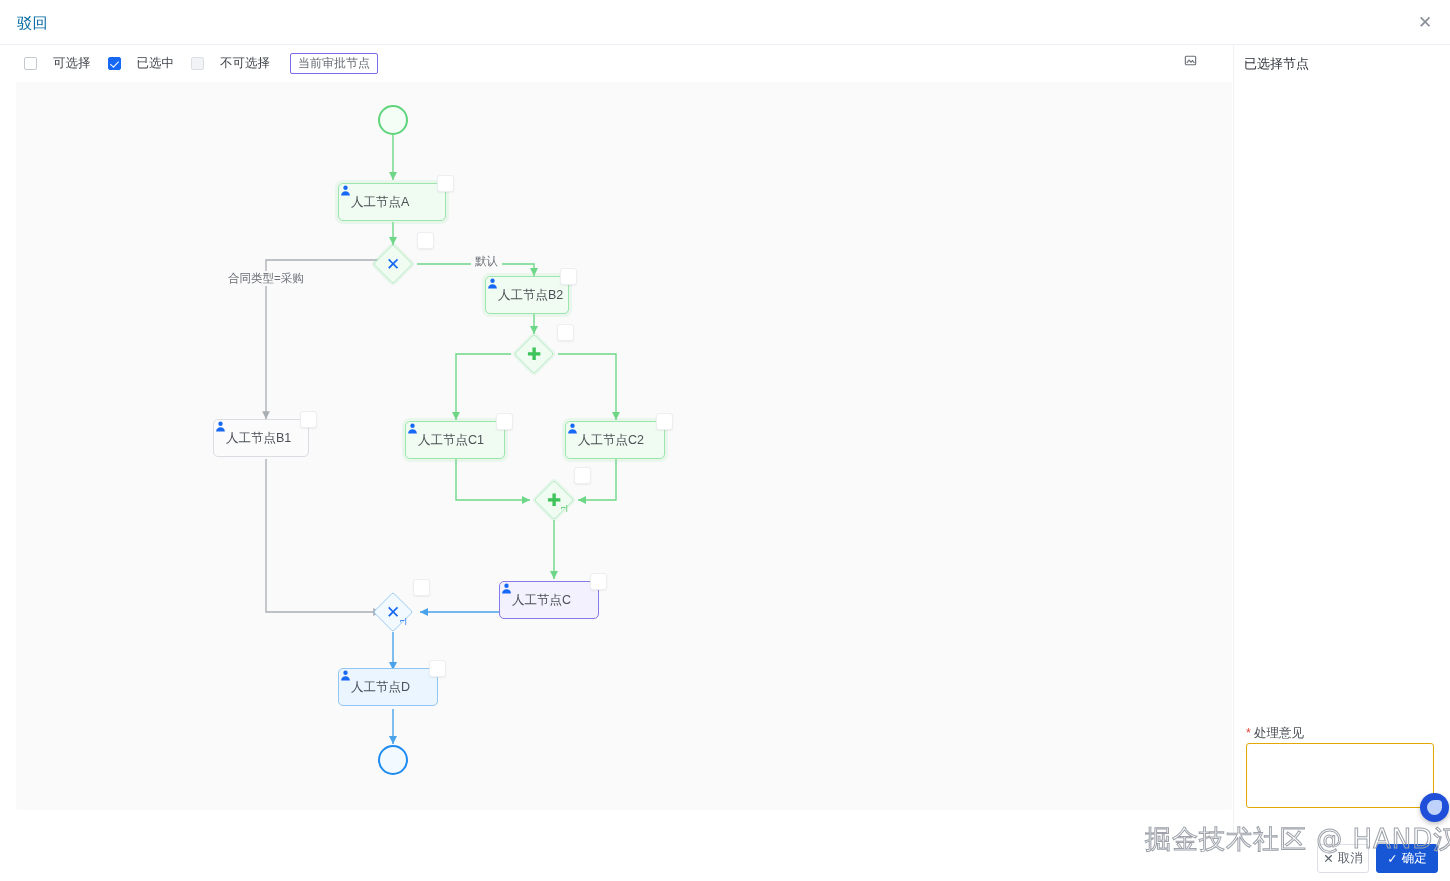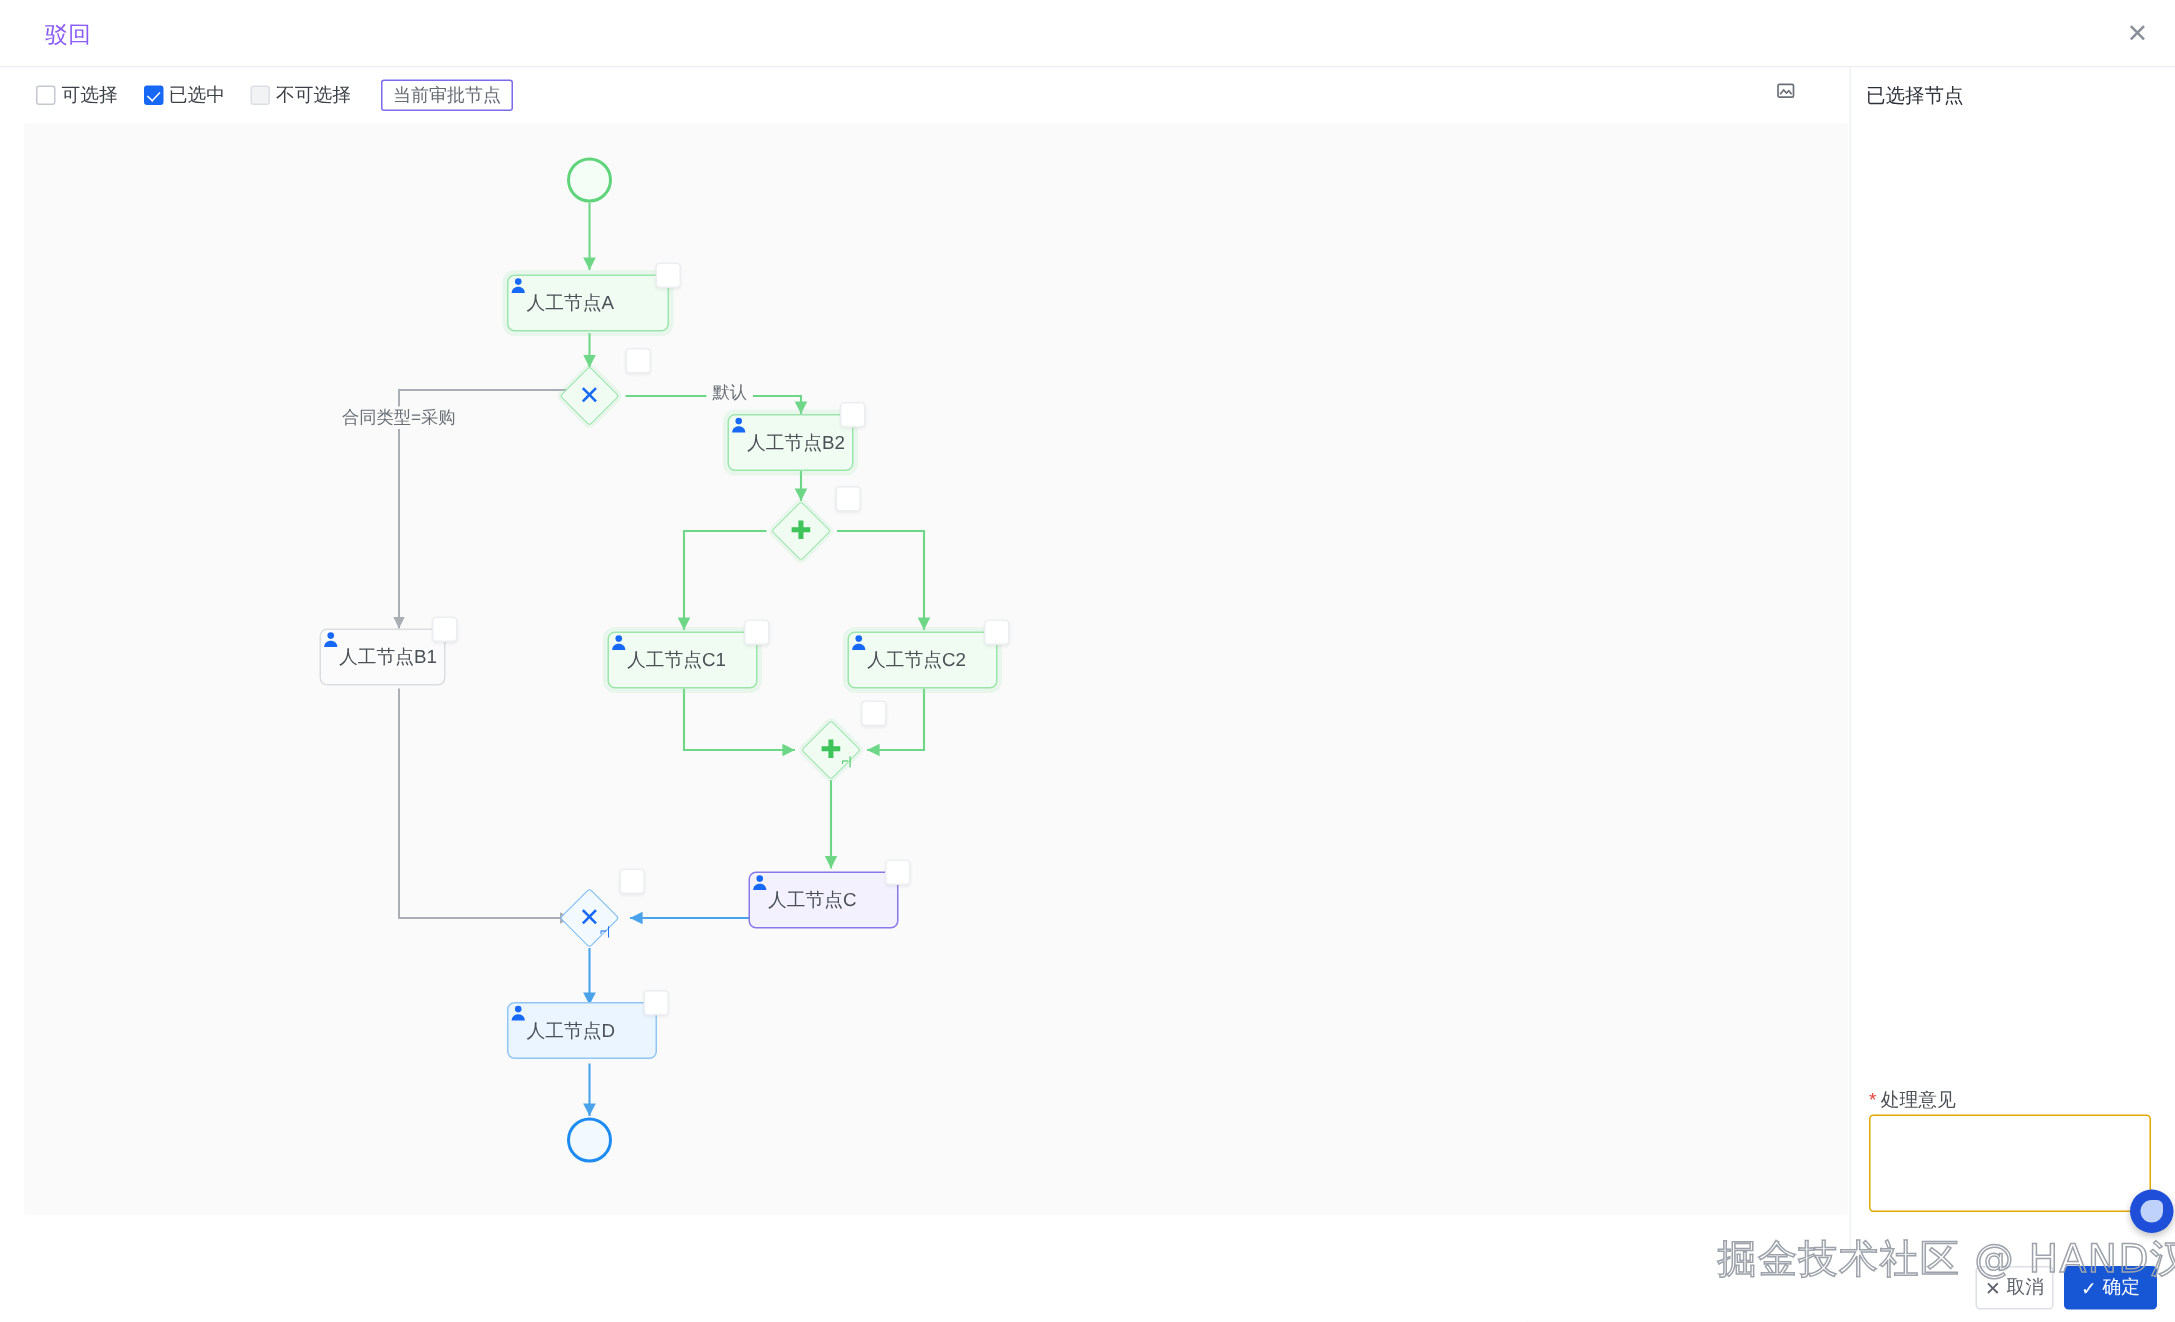--- a/index.html
+++ b/index.html
@@ -11,35 +11,35 @@
     overflow:hidden;position:relative;
   }
   .modal{position:absolute;inset:0;background:#fff;}
 
   
   .modal-header{
     position:absolute;left:0;top:0;width:1450px;height:44px;
     border-bottom:1px solid #eceff3;background:#fff;
   }
   .modal-title{
-    position:absolute;left:30px;top:14px;
-    font-size:15px;color:#8b5cf6;letter-spacing:.5px;
+    position:absolute;left:17px;top:14px;
+    font-size:15px;color:#0369a1;letter-spacing:.5px;
   }
   .close-btn{
     position:absolute;right:14px;top:12px;width:22px;height:22px;
     color:#8a8f99;font-size:17px;line-height:22px;text-align:center;cursor:pointer;
   }
 
   
   .legend-bar{
     position:absolute;left:0;top:45px;width:1232px;height:33px;
     background:#fff;
   }
   .legend{position:absolute;left:24px;top:8px;display:flex;align-items:center;gap:17px;}
-  .lg-item{display:flex;align-items:center;gap:4px;font-size:12.5px;color:#3b3f46;}
+  .lg-item{display:flex;align-items:center;gap:16px;font-size:12.5px;color:#3b3f46;}
   .cbx{
     width:13px;height:13px;border:1px solid #c4c8cf;border-radius:2px;background:#fff;
     box-sizing:border-box;position:relative;
   }
   .cbx.checked{background:#1668f5;border-color:#1668f5;}
   .cbx.checked:after{
     content:"";position:absolute;left:3.6px;top:1px;width:3.5px;height:7px;
     border:solid #fff;border-width:0 1.8px 1.8px 0;transform:rotate(43deg);
   }
   .cbx.disabled{background:#f2f3f5;border-color:#dcdfe5;}
@@ -249,21 +249,21 @@
 
     <div class="node n-green" style="left:469px;top:194px;width:84px;">
       <svg class="uicon" viewBox="0 0 16 16">
           <circle cx="8" cy="4.6" r="2.7" fill="#1668f5"></circle>
           <path d="M2.6 14c0-3.2 2.4-5.2 5.4-5.2s5.4 2 5.4 5.2z" fill="#1668f5"></path>
         </svg>
       <span class="node-label">人工节点B2</span>
       <span class="node-cb" style="right:-9px;top:-9px;"></span>
     </div>
 
-    <div class="node n-gray" style="left:197px;top:337px;width:84px;">
+    <div class="node n-gray" style="left:197px;top:337px;width:96px;">
       <svg class="uicon" viewBox="0 0 16 16">
           <circle cx="8" cy="4.6" r="2.7" fill="#1668f5"></circle>
           <path d="M2.6 14c0-3.2 2.4-5.2 5.4-5.2s5.4 2 5.4 5.2z" fill="#1668f5"></path>
         </svg>
       <span class="node-label">人工节点B1</span>
       <span class="node-cb" style="right:-9px;top:-9px;"></span>
     </div>
 
     <div class="gw gw-green" style="left:494px;top:252px;">
       <div class="dia"></div>

